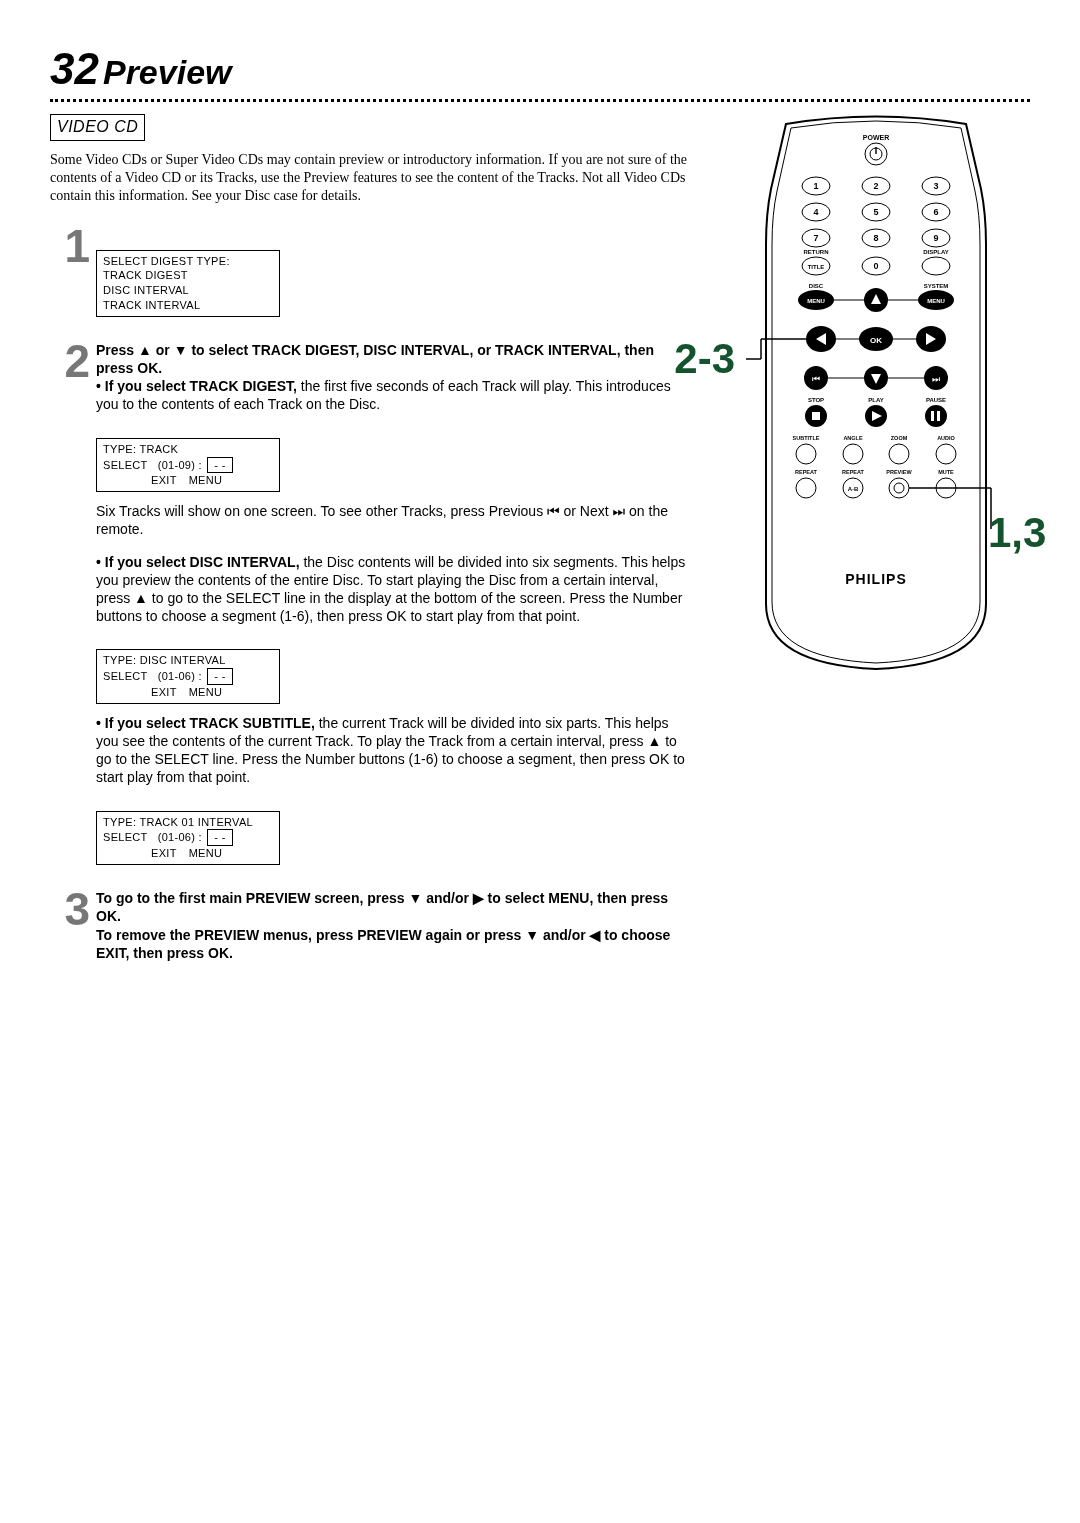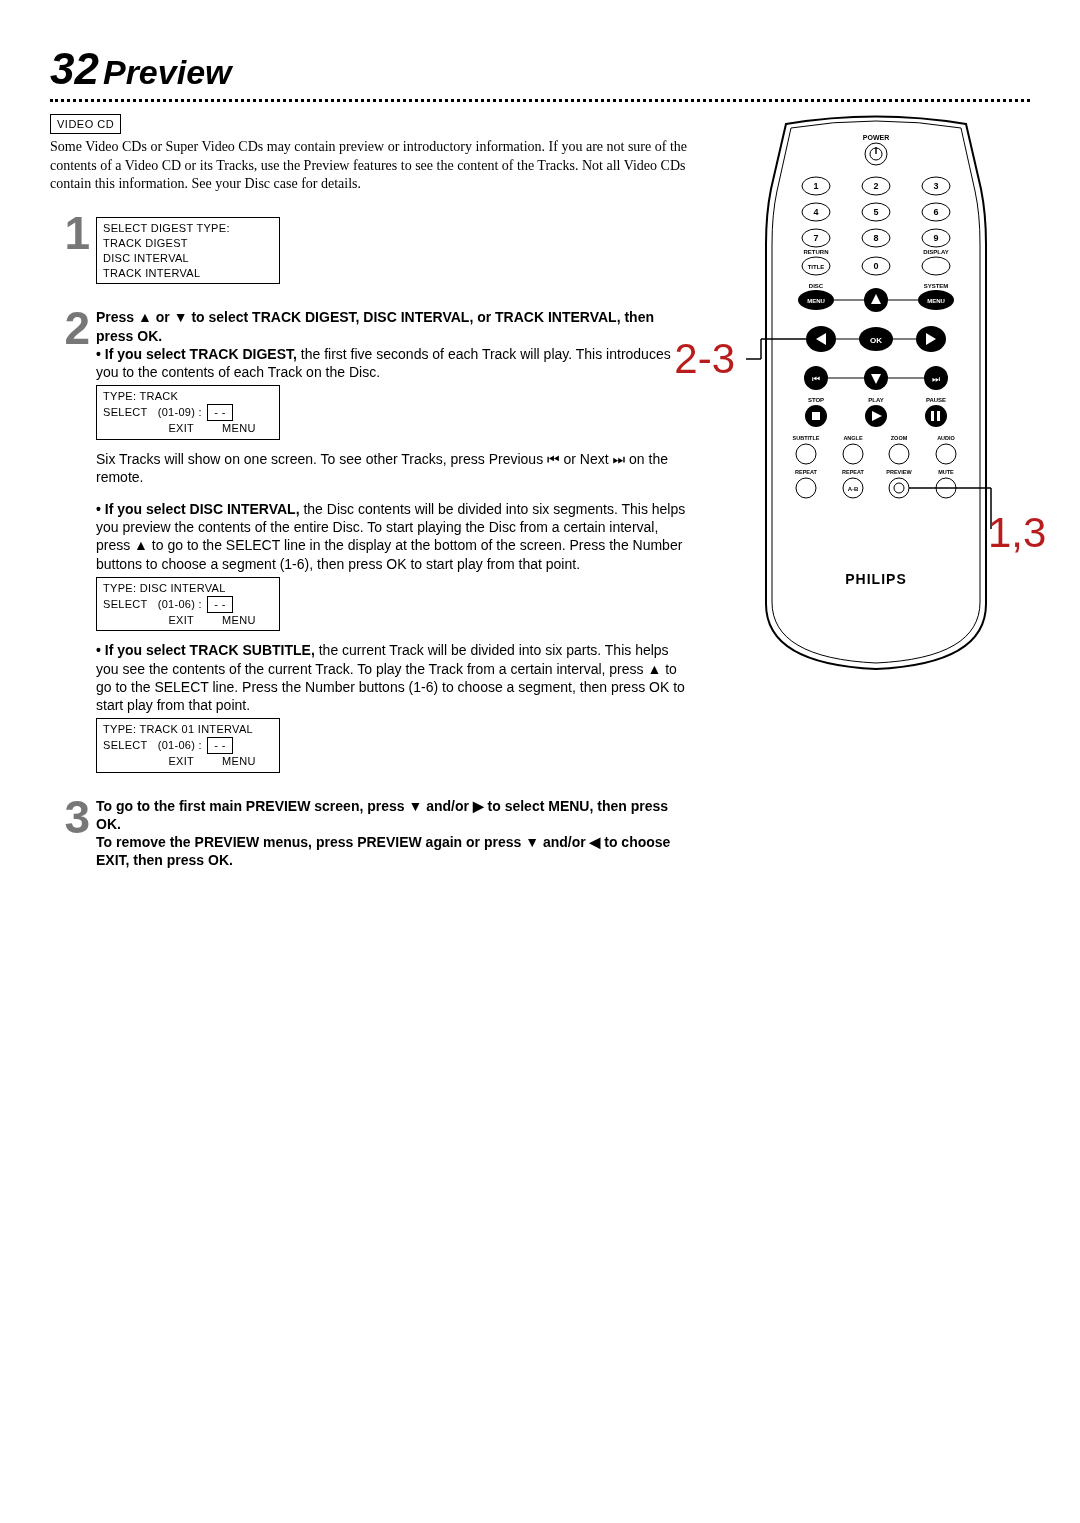--- a/index.html
+++ b/index.html
@@ -32,66 +32,66 @@
     display: flex;
     margin-top: 12px;
     gap: 30px;
   }
   .left-col { flex: 1.15; }
   .right-col { flex: 0.55; position: relative; }
   .tag-box {
     border: 1px solid #000;
     display: inline-block;
     padding: 2px 6px;
-    font-size: 11px;
-    margin-bottom: 4px;
+    font-size: 16px;
+    margin-bottom: 10px;
     letter-spacing: 0.5px;
+    font-style: italic;
   }
   .intro { margin-bottom: 20px; font-family: Liberation Serif, serif; }
   .step { display: flex; margin-bottom: 14px; }
   .step-num {
     font-size: 46px;
     font-weight: bold;
     color: #777;
     width: 40px;
     line-height: 0.9;
     text-align: right;
     padding-right: 6px;
     flex-shrink: 0;
   }
   .step-body { flex: 1; }
   .bold { font-weight: bold; }
   .osd-box {
     border: 1px solid #000;
     display: inline-block;
     font-size: 11px;
     padding: 3px 6px;
-    margin: 4px 0 10px 0;
+    margin: 24px 0 10px 0;
     min-width: 170px;
     line-height: 1.35;
     letter-spacing: 0.3px;
   }
   .osd-box .dash-box {
     border: 1px solid #000;
     display: inline-block;
     padding: 0 6px;
     margin-left: 2px;
   }
   .osd-foot {
     display: flex;
-    gap: 28px;
+    gap: 12px;
     padding-left: 48px;
-    justify-content: center;
   }
   .remote-wrap { position: relative; width: 260px; margin: 0 auto; }
   .callout-big {
     position: absolute;
     font-size: 42px;
-    font-weight: normal;
-    color: #b91c1c;
+    font-weight: bold;
+    color: #14532d;
   }
   .callout-right { right: -40px; top: 392px; }
   .callout-left  { left: -72px; top: 218px; font-size: 42px;}
   .remote-svg { width: 260px; }
   svg text { font-family: Arial, sans-serif; }
 </style>
 </head>
 <body>
 
 <div class="title-row">

